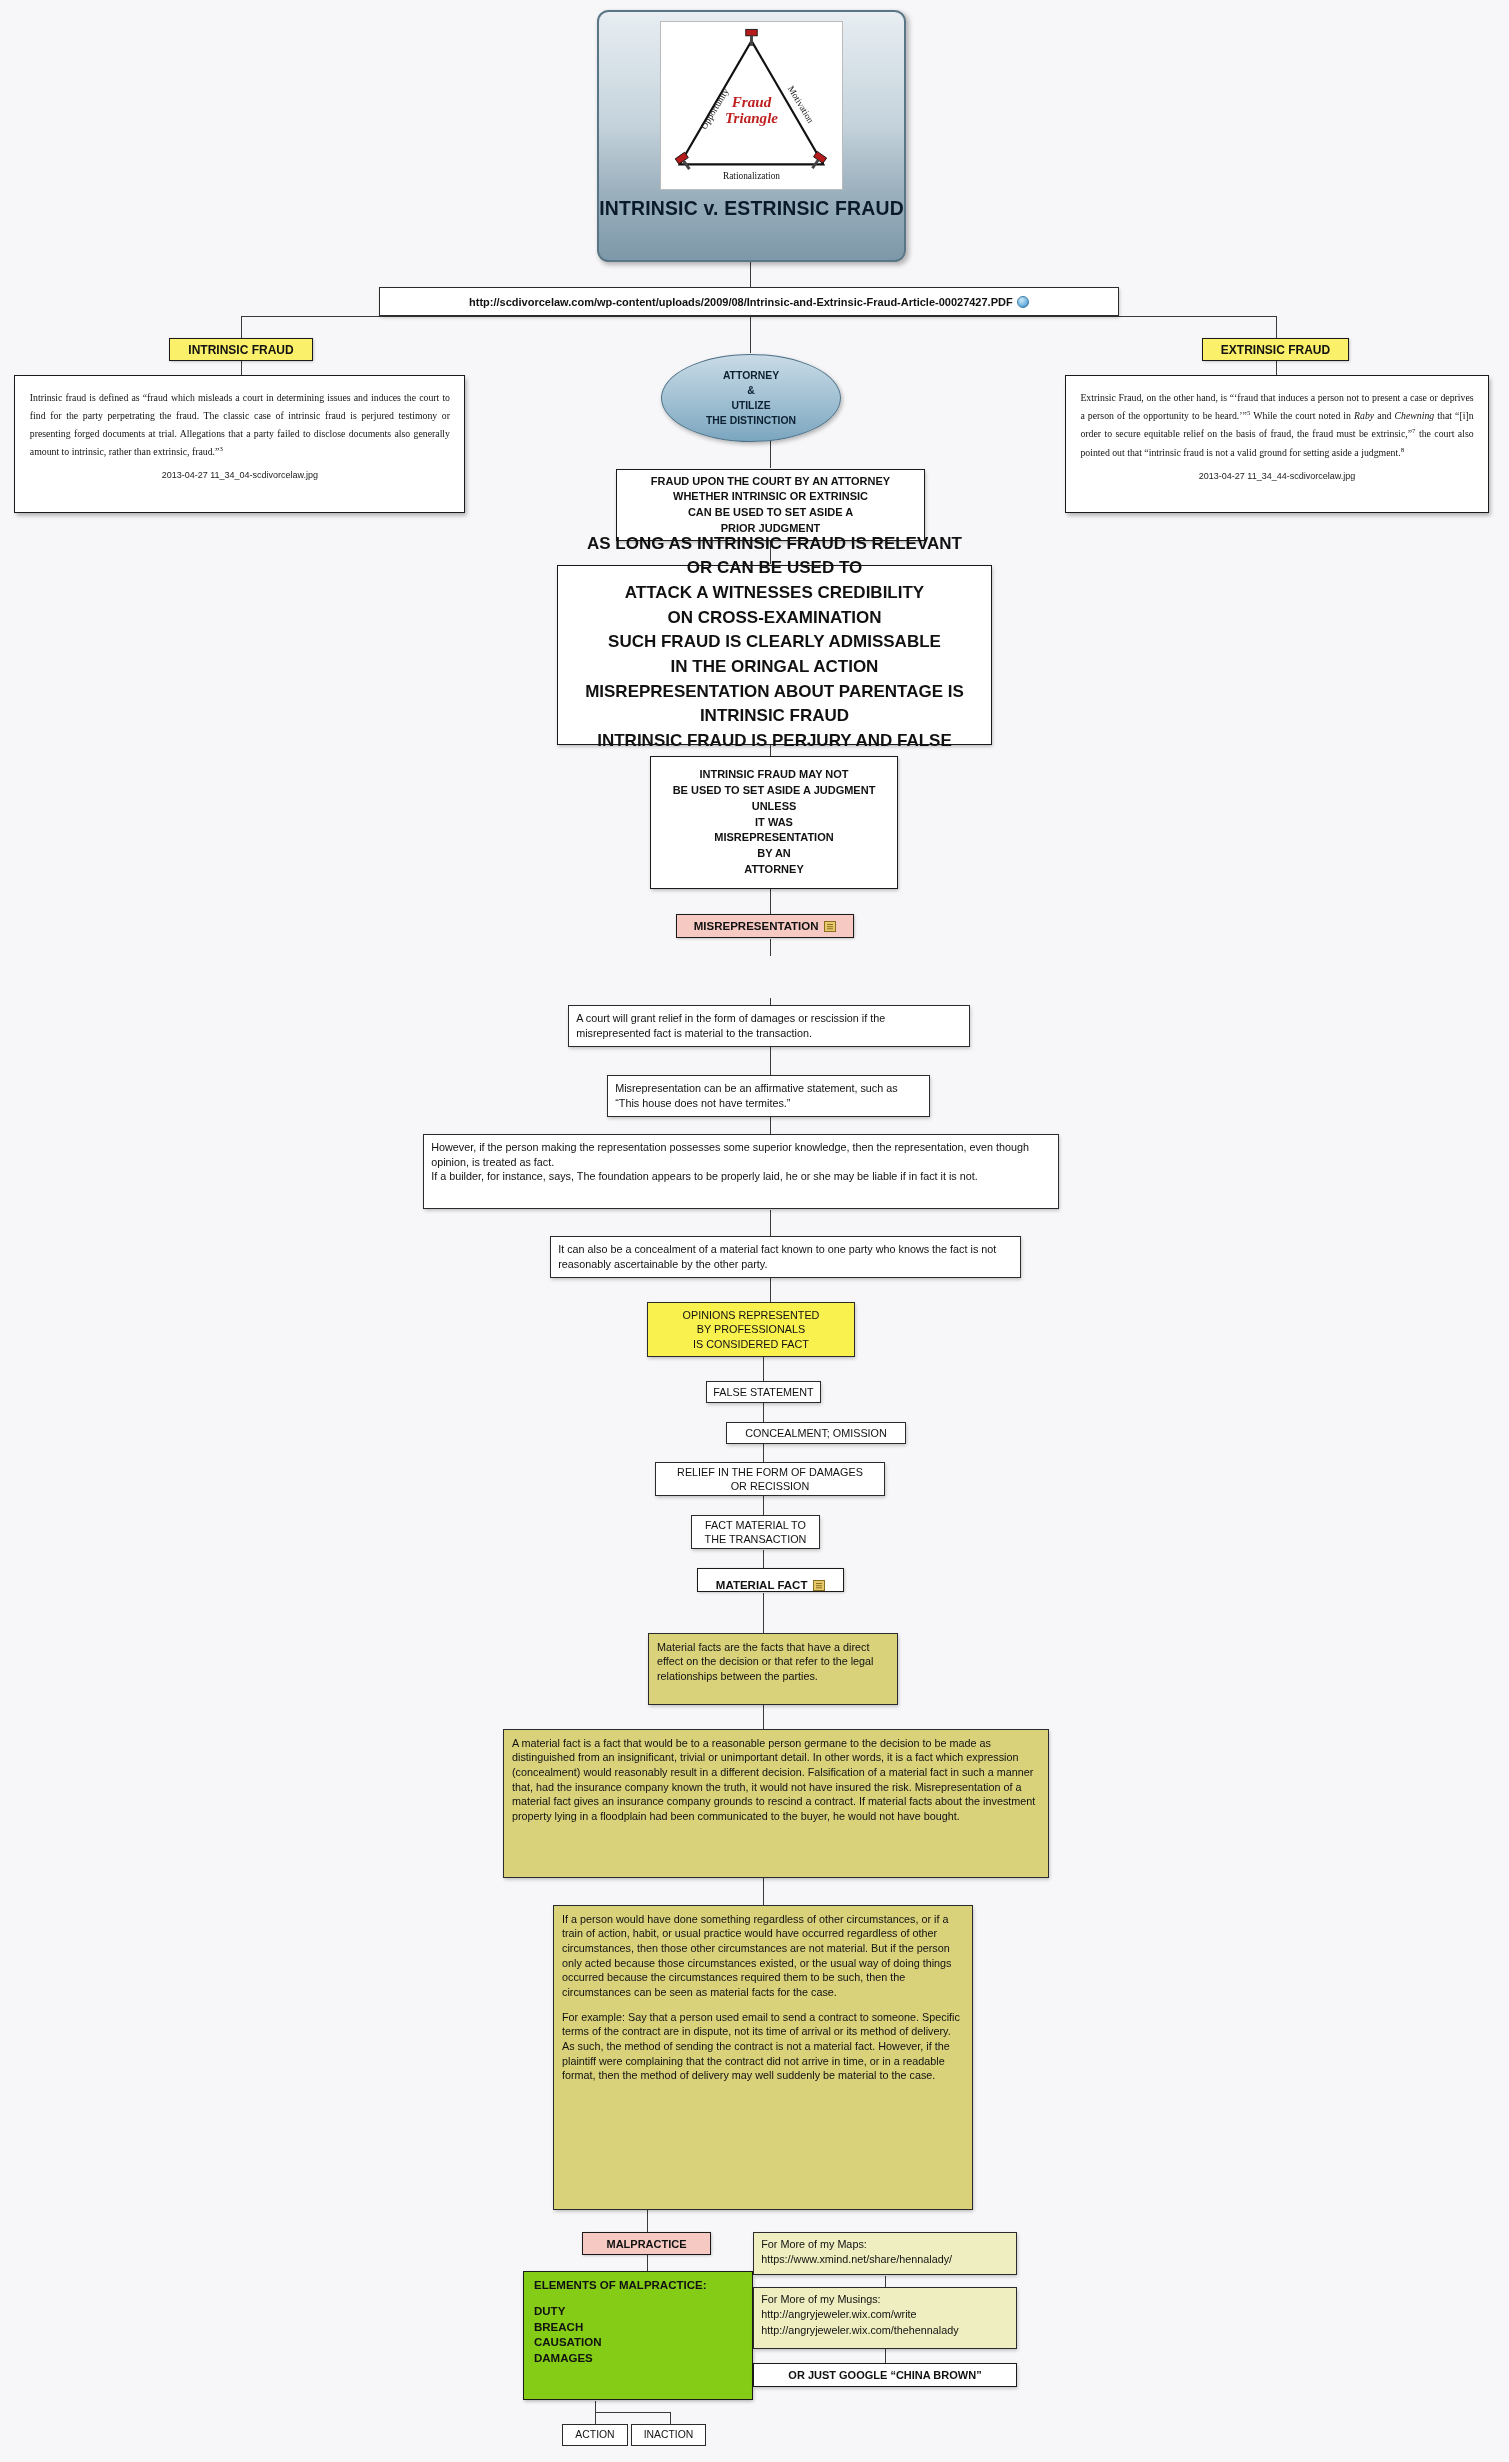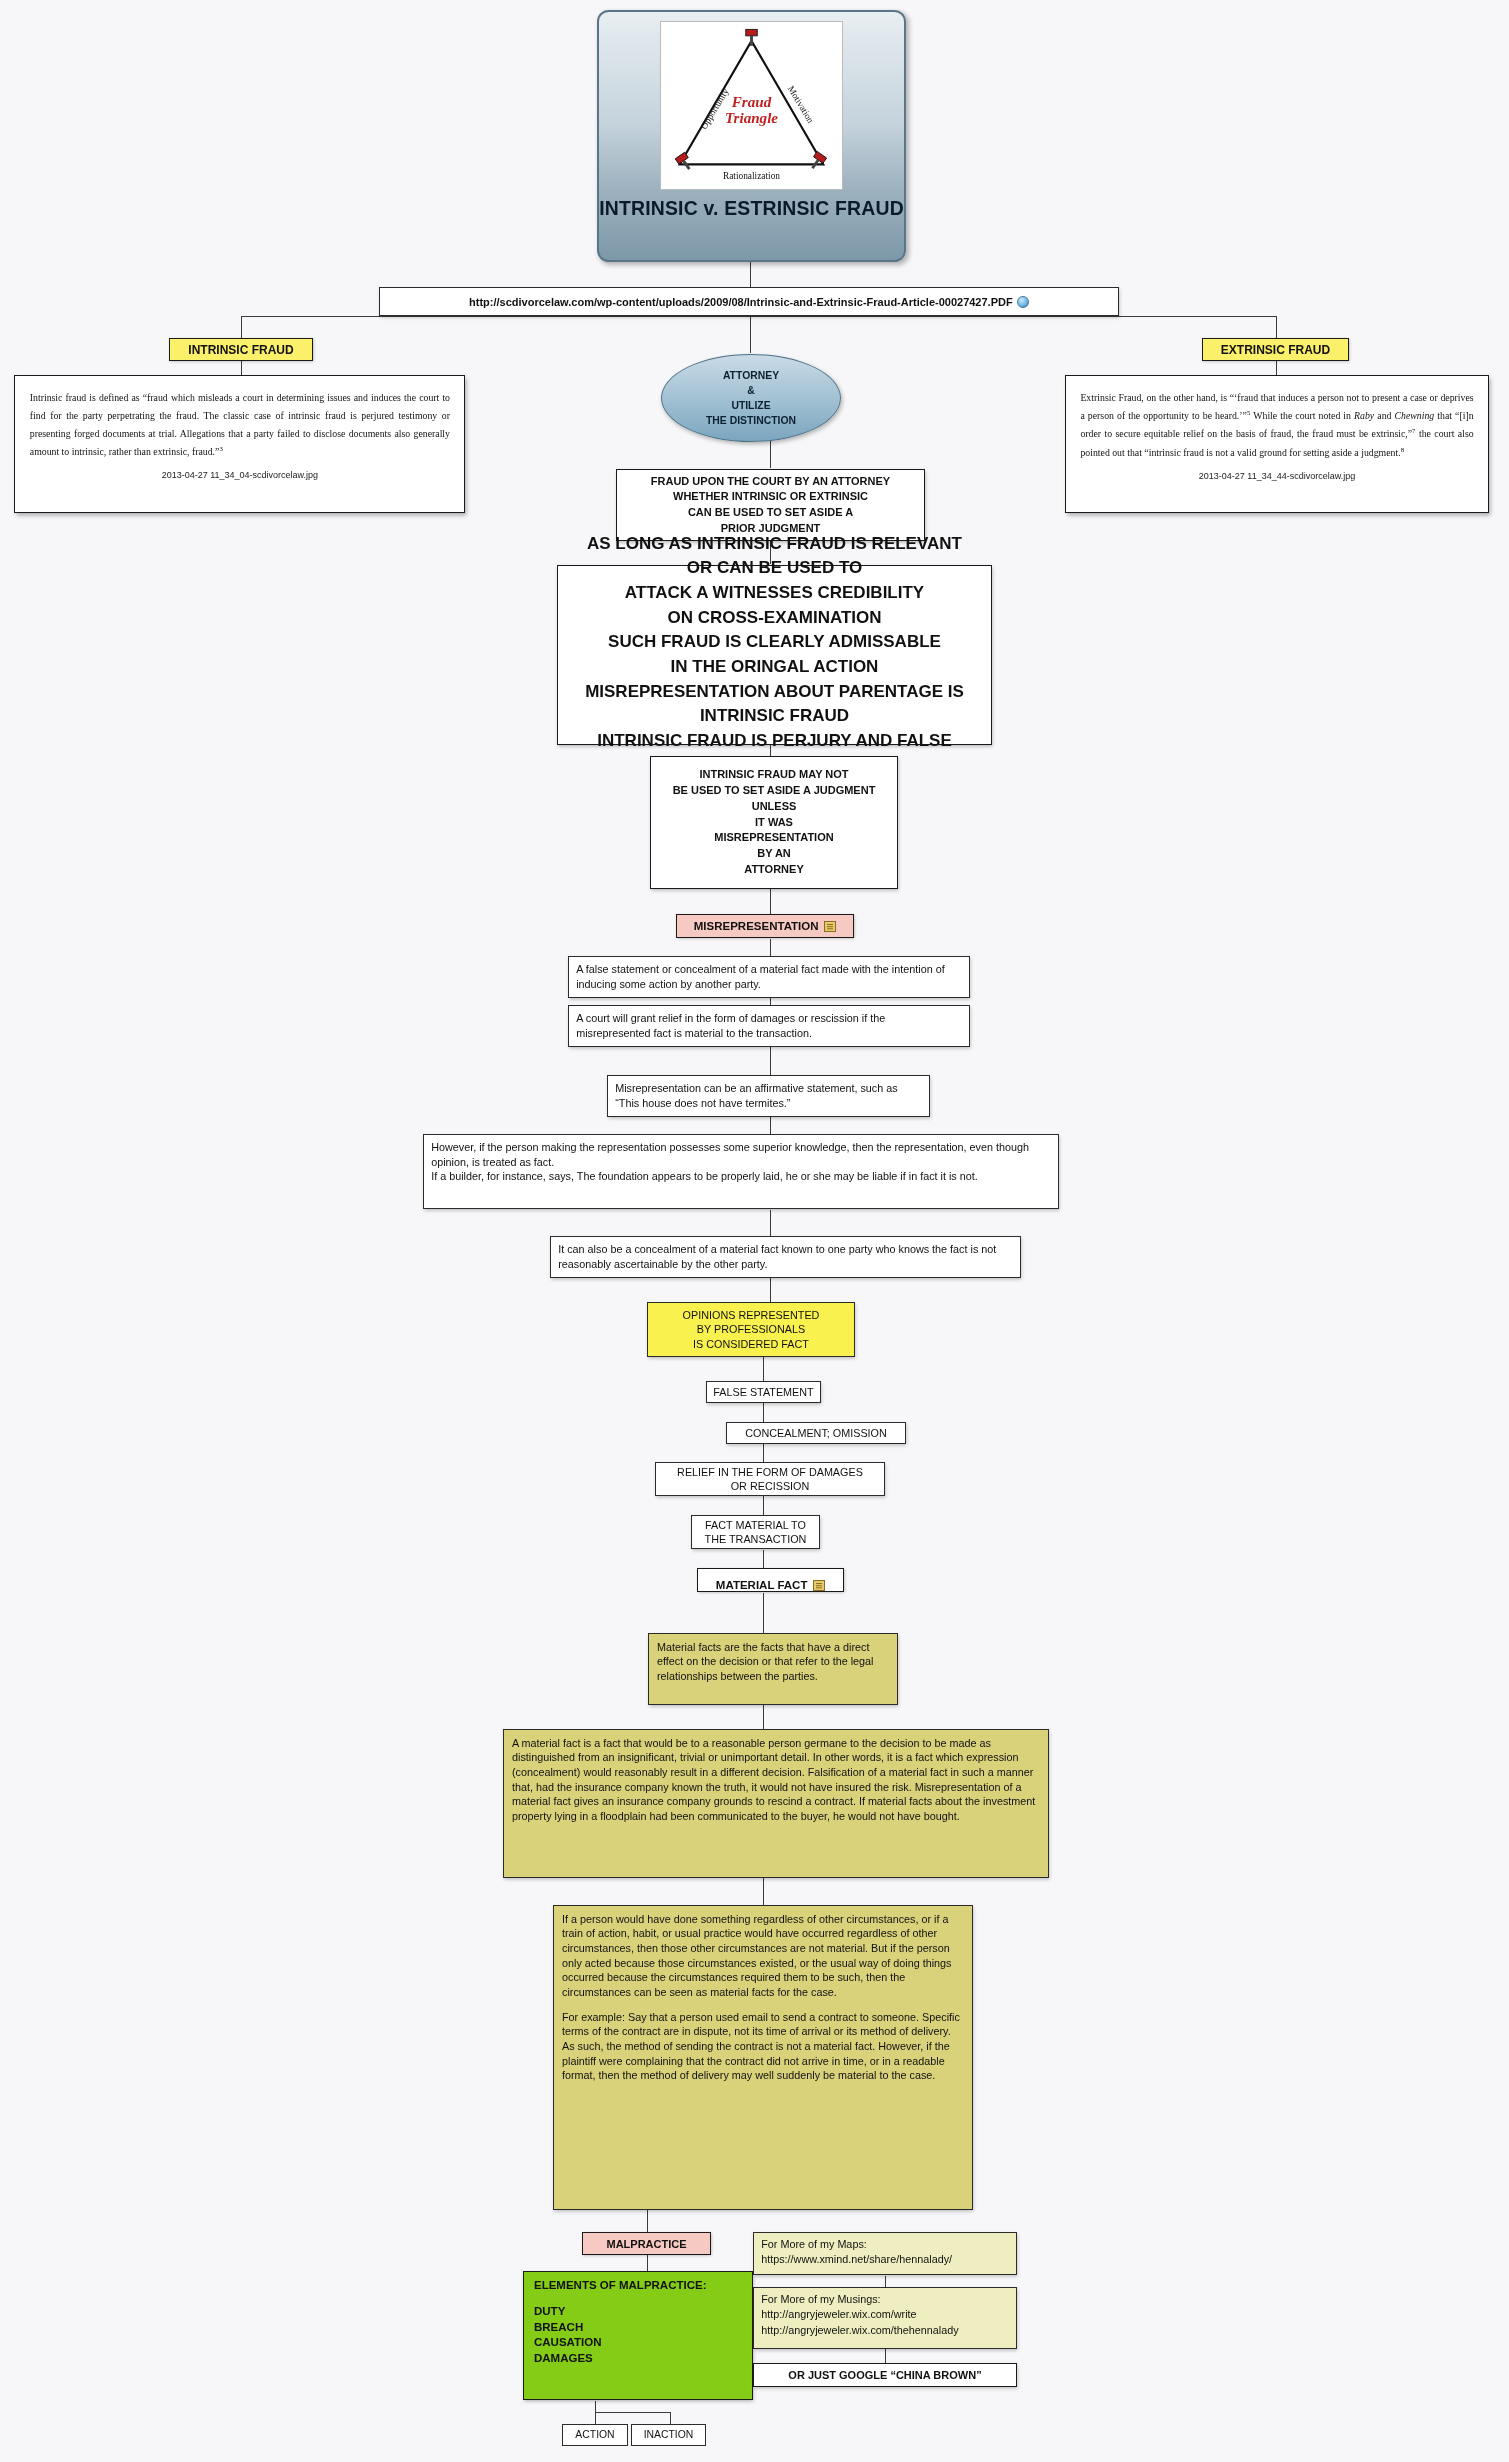--- a/index.html
+++ b/index.html
@@ -411,21 +411,20 @@
     <span class="ln">MISREPRESENTATION</span>
     <span class="ln">BY AN</span>
     <span class="ln">ATTORNEY</span>
   </div>
 
   <div class="node" id="misrep-label">
     <span>MISREPRESENTATION</span>
     <span class="note-icon"></span>
   </div>
 
-  <div class="node tbox" id="tb1">A false statement or concealment of a material fact made with the intention of inducing some action by another party.</div>
   <div class="node tbox" id="tb2">A court will grant relief in the form of damages or rescission if the misrepresented fact is material to the transaction.</div>
   <div class="node tbox" id="tb3">Misrepresentation can be an affirmative statement, such as “This house does not have termites.”</div>
   <div class="node tbox" id="tb4" style="white-space:pre-line;">However, if the person making the representation possesses some superior knowledge, then the representation, even though opinion, is treated as fact.
 If a builder, for instance, says, The foundation appears to be properly laid, he or she may be liable if in fact it is not.</div>
   <div class="node tbox" id="tb5">It can also be a concealment of a material fact known to one party who knows the fact is not reasonably ascertainable by the other party.</div>
 
   <div class="node ybox" id="opinions-box">
     <span class="ln">OPINIONS REPRESENTED</span>
     <span class="ln">BY PROFESSIONALS</span>
     <span class="ln">IS CONSIDERED FACT</span>

